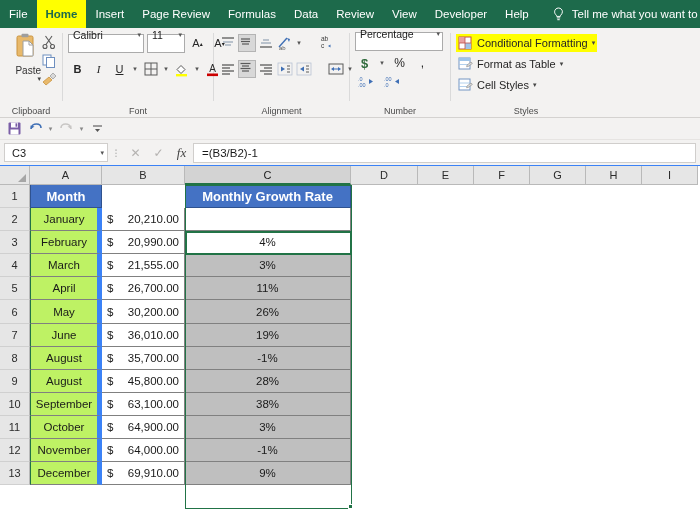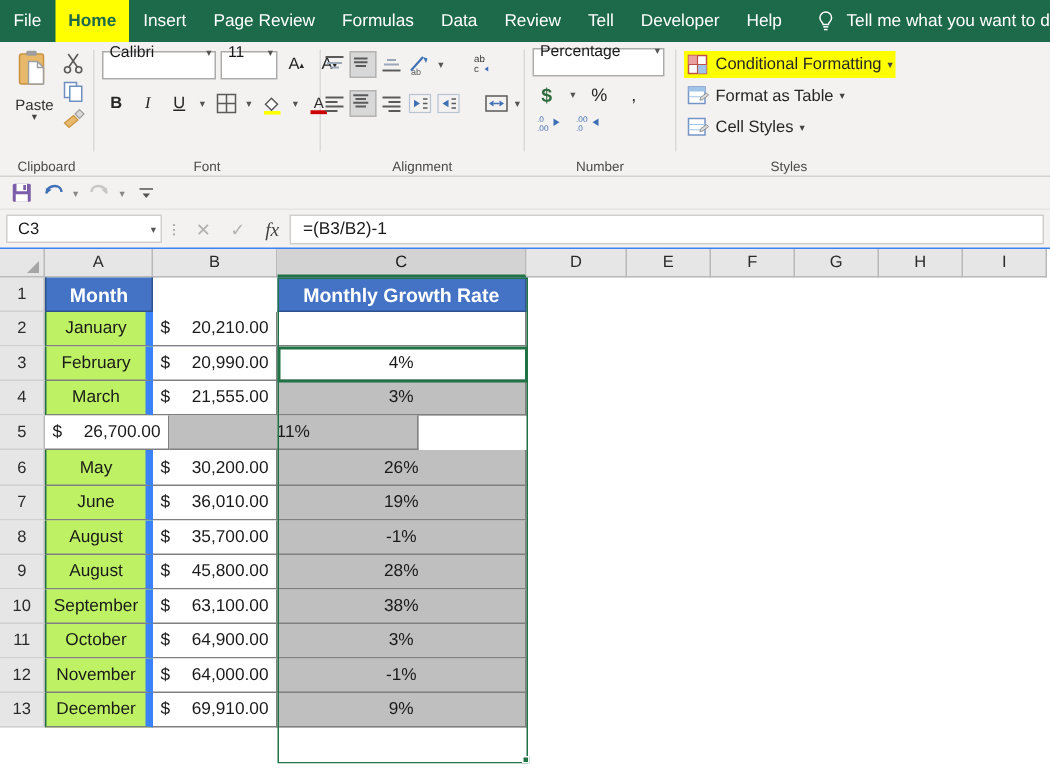--- a/index.html
+++ b/index.html
@@ -36,21 +36,21 @@
   .group { position:relative; height:90px; display:flex; flex-direction:column; }
   .group-body { flex:1; display:flex; align-items:flex-start; padding:4px 5px 0 5px; }
   .group-label {
     height:14px; font-size:9px; color:#4A4A4A; text-align:center;
     line-height:14px; position:relative;
   }
   .group-sep { width:1px; background:#DADADA; margin:5px 0 16px 0; flex:none; }
 
   
   .g-clipboard { width:62px; }
-  .paste-col { width:42px; display:flex; flex-direction:column; align-items:center; }
+  .paste-col { width:42px; display:flex; flex-direction:column; align-items:flex-end; }
   .clip-icon { width:28px; height:32px; position:relative; }
   .paste-text { font-size:10px; color:#313131; margin-top:1px; }
   .paste-caret { font-size:7px; color:#444; line-height:6px; }
   .clip-small { display:flex; flex-direction:column; align-items:center;
                 justify-content:space-between; height:56px; padding-top:2px;}
   .mini { width:16px; height:16px; position:relative; }
 
   
   .g-font { width:150px; }
   .font-row { display:flex; align-items:center; gap:3px; height:22px; }
@@ -63,21 +63,21 @@
   .combo .cv { flex:1; overflow:hidden; white-space:nowrap; }
   .combo .ca { font-size:7px; color:#555; padding-left:2px; }
   .btn {
     width:19px; height:19px; display:flex; align-items:center;
     justify-content:center; font-size:11px; color:#262626; position:relative;
   }
   .btn.on { background:#D8D8D8; border:1px solid #B4B4B4; }
   .caretmini { font-size:7px; color:#555; width:8px; text-align:center; }
 
   
-  .g-align { width:135px;align-items:center; }
+  .g-align { width:135px; }
   .al-row { display:flex; align-items:center; gap:1px; height:22px; }
   .al-row.r2 { margin-top:4px; }
   .ic { width:18px; height:18px; position:relative; display:block; }
 
   
   .g-num { width:100px; }
   .num-row2 { display:flex; align-items:center; gap:4px; height:20px; margin-top:2px; }
   .num-row3 { display:flex; align-items:center; gap:8px; height:18px; margin-top:1px; padding-left:2px;}
 
   
@@ -182,21 +182,21 @@
 <body>
 
 <div class="tabbar">
   <div class="tab">File</div>
   <div class="tab active">Home</div>
   <div class="tab">Insert</div>
   <div class="tab">Page Review</div>
   <div class="tab">Formulas</div>
   <div class="tab">Data</div>
   <div class="tab">Review</div>
-  <div class="tab">Tell</div>
+  <div class="tab">View</div>
   <div class="tab">Developer</div>
   <div class="tab">Help</div>
   <div class="tellme">
     <span class="bulb">
       <svg width="13" height="15" viewBox="0 0 13 15">
         <path d="M6.5 1C4.3 1 2.6 2.7 2.6 4.8c0 1.5 0.8 2.4 1.5 3.2 0.4 0.5 0.6 0.9 0.6 1.4h3.6c0-0.5 0.2-0.9 0.6-1.4 0.7-0.8 1.5-1.7 1.5-3.2C10.4 2.7 8.7 1 6.5 1z" fill="none" stroke="#ffffff" stroke-width="1"></path>
         <rect x="4.8" y="10.4" width="3.4" height="1" fill="#ffffff"></rect>
         <rect x="5.3" y="12.2" width="2.4" height="1" fill="#ffffff"></rect>
       </svg>
     </span>
@@ -575,20 +575,21 @@
       <div class="row">
         <div class="cell c-month">March</div>
         <div class="cell c-rev">
           <span>$</span>
           <span>21,555.00</span>
         </div>
         <div class="cell c-gr shaded">3%</div>
       </div>
 
       <div class="row">
+        <div class="cell c-month">April</div>
         <div class="cell c-rev">
           <span>$</span>
           <span>26,700.00</span>
         </div>
         <div class="cell c-gr shaded">11%</div>
       </div>
 
       <div class="row">
         <div class="cell c-month">May</div>
         <div class="cell c-rev">

